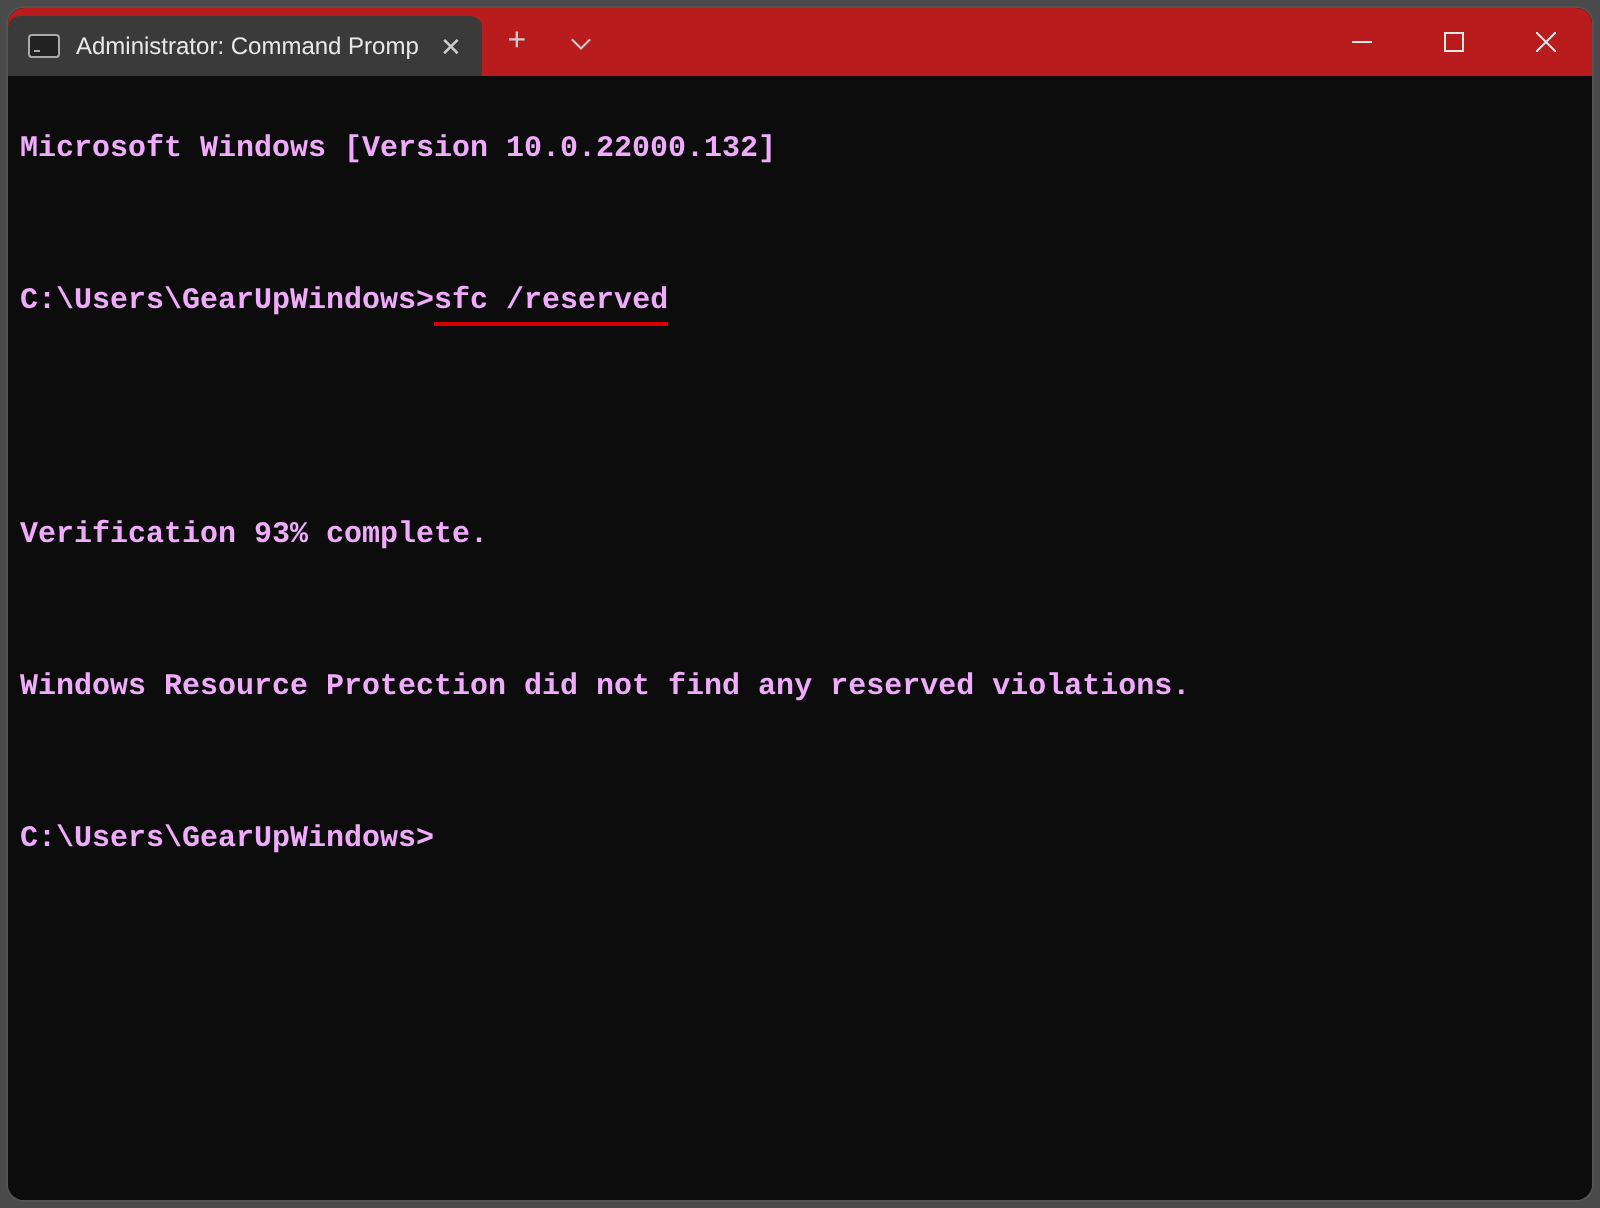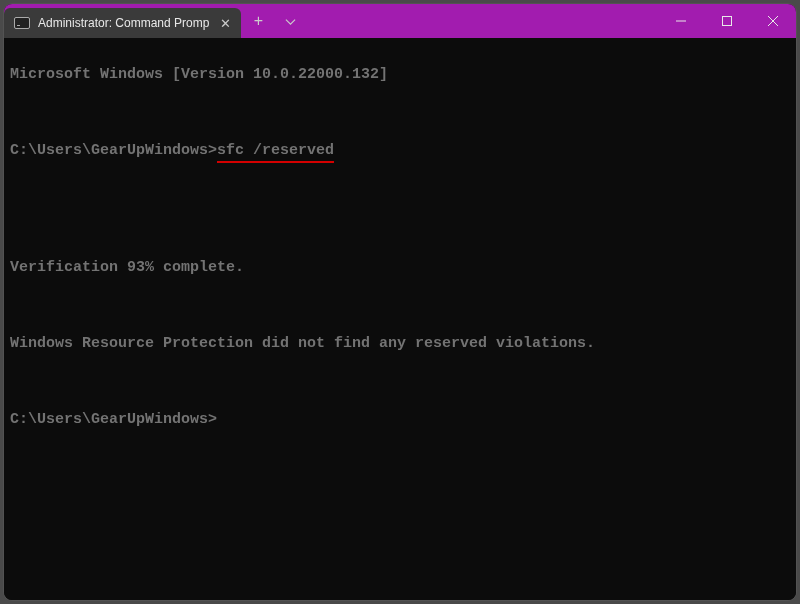--- a/index.html
+++ b/index.html
@@ -18,21 +18,21 @@
     height: 596px;
     background: #0c0c0c;
     border-radius: 8px;
     overflow: hidden;
     display: flex;
     flex-direction: column;
     box-shadow: 0 0 0 1px rgba(255,255,255,0.05);
   }
   .titlebar {
     height: 34px;
-    background: #a21caf;
+    background: #b91c1c;
     display: flex;
     align-items: stretch;
     flex-shrink: 0;
   }
   .tab {
     display: flex;
     align-items: center;
     background: #3a3a3a;
     color: #e8e8e8;
     font-size: 12px;
@@ -103,21 +103,21 @@
     width: 46px;
     display: flex;
     align-items: center;
     justify-content: center;
     color: #e8e8e8;
   }
   .winbtn svg { width: 10px; height: 10px; }
   .terminal {
     flex: 1;
     background: #0c0c0c;
-    color: #737373;
+    color: #f0abfc;
     font-family: Consolas, 'Courier New', monospace;
     font-size: 15px;
     line-height: 19px;
     padding: 8px 6px;
     white-space: pre;
     font-weight: bold;
     overflow: hidden;
   }
   .line { display: block; }
   .underline {

